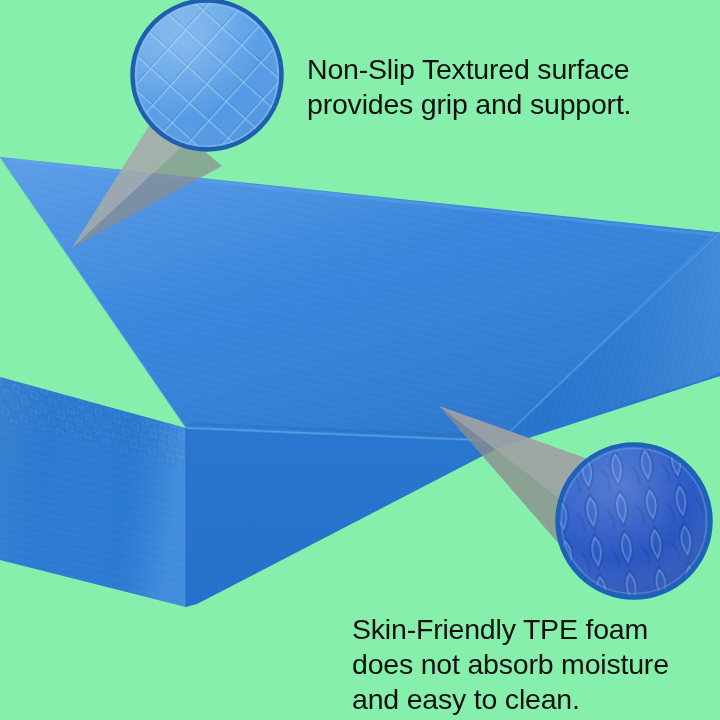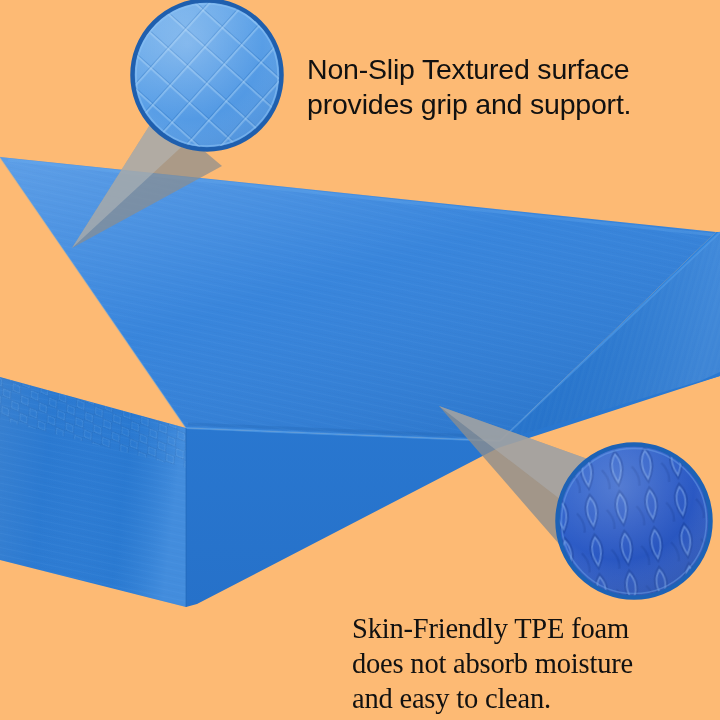--- a/index.html
+++ b/index.html
@@ -4,21 +4,21 @@
 <style>
   html, body {
     margin: 0;
     padding: 0;
     background: #ffffff;
   }
   #stage {
     position: relative;
     width: 720px;
     height: 720px;
-    background: #fdba74;
+    background: #86efac;
     overflow: hidden;
     font-family: "Liberation Sans", sans-serif;
   }
   #scene {
     position: absolute;
     inset: 0;
     width: 720px;
     height: 720px;
   }
   .caption {
@@ -34,21 +34,20 @@
     left: 307px;
     top: 52px;
     width: 400px;
     font-size: 28.5px;
   }
   #caption-bottom {
     left: 352px;
     top: 612px;
     width: 366px;
     font-size: 28.5px;
-    font-family: Liberation Serif, serif;
   }
 </style>
 </head>
 <body>
 
 <div id="stage">
 
   <svg id="scene" viewBox="0 0 720 720" xmlns="http://www.w3.org/2000/svg">
     <defs>
 

